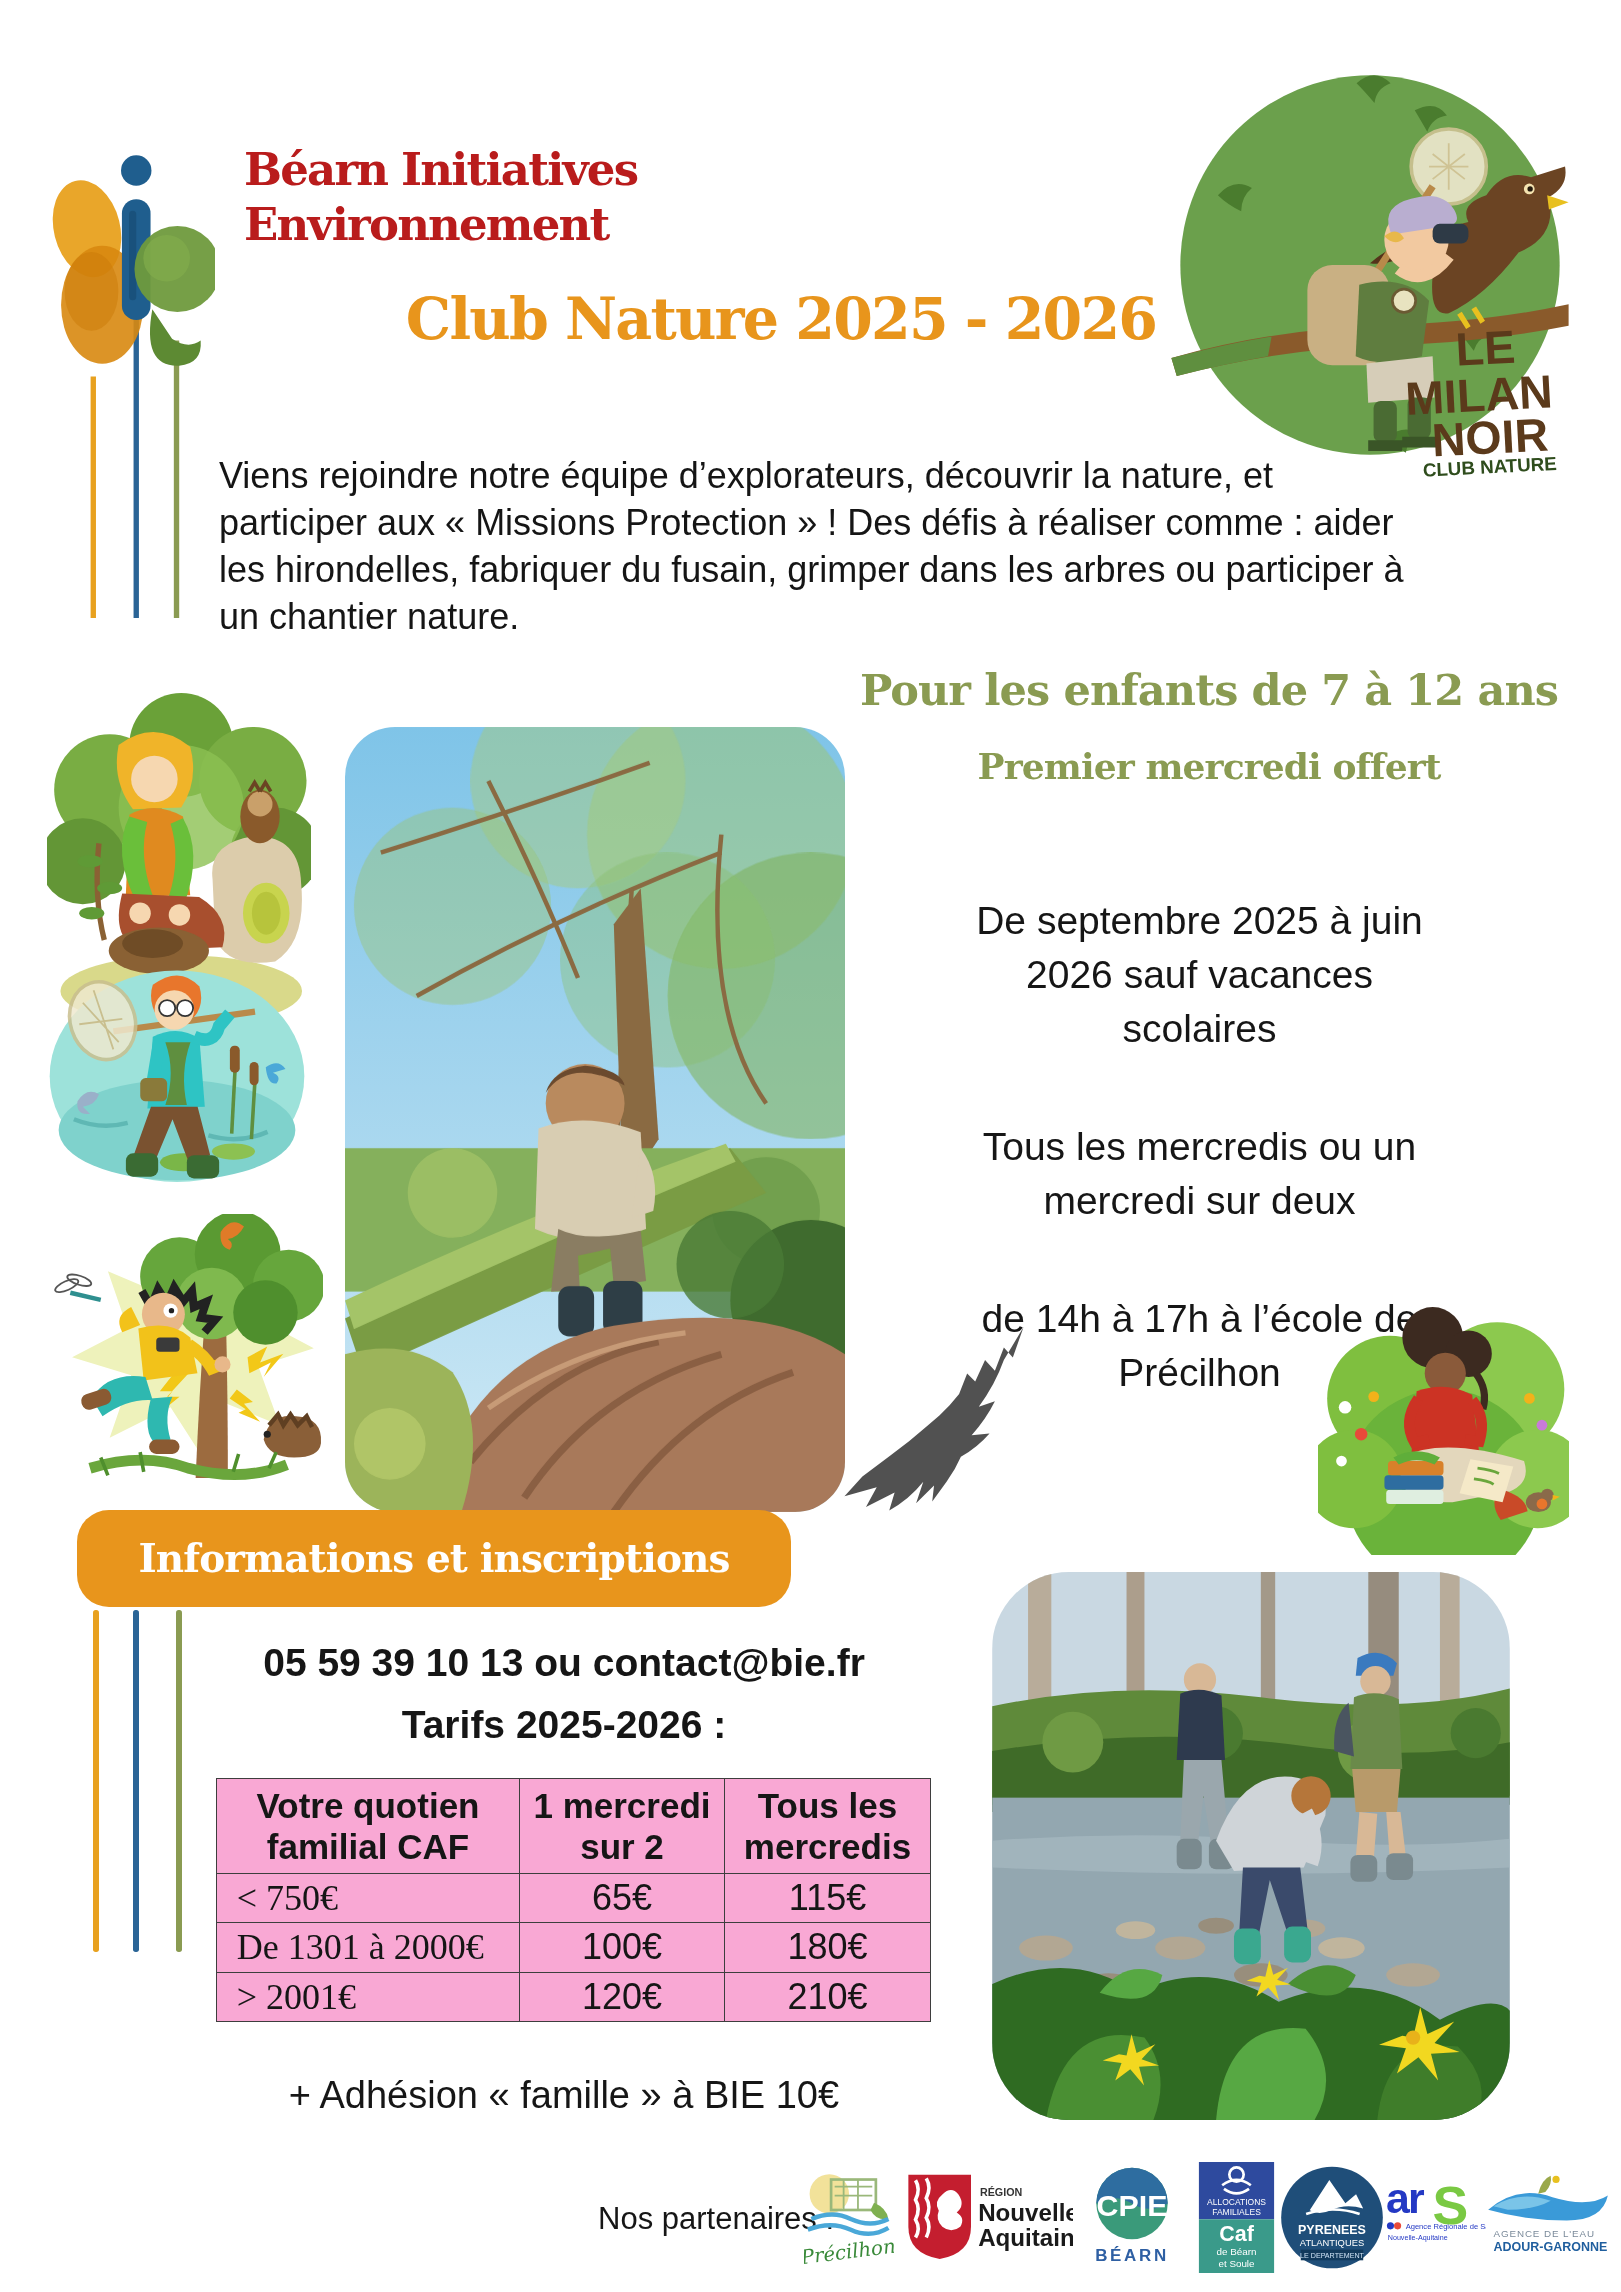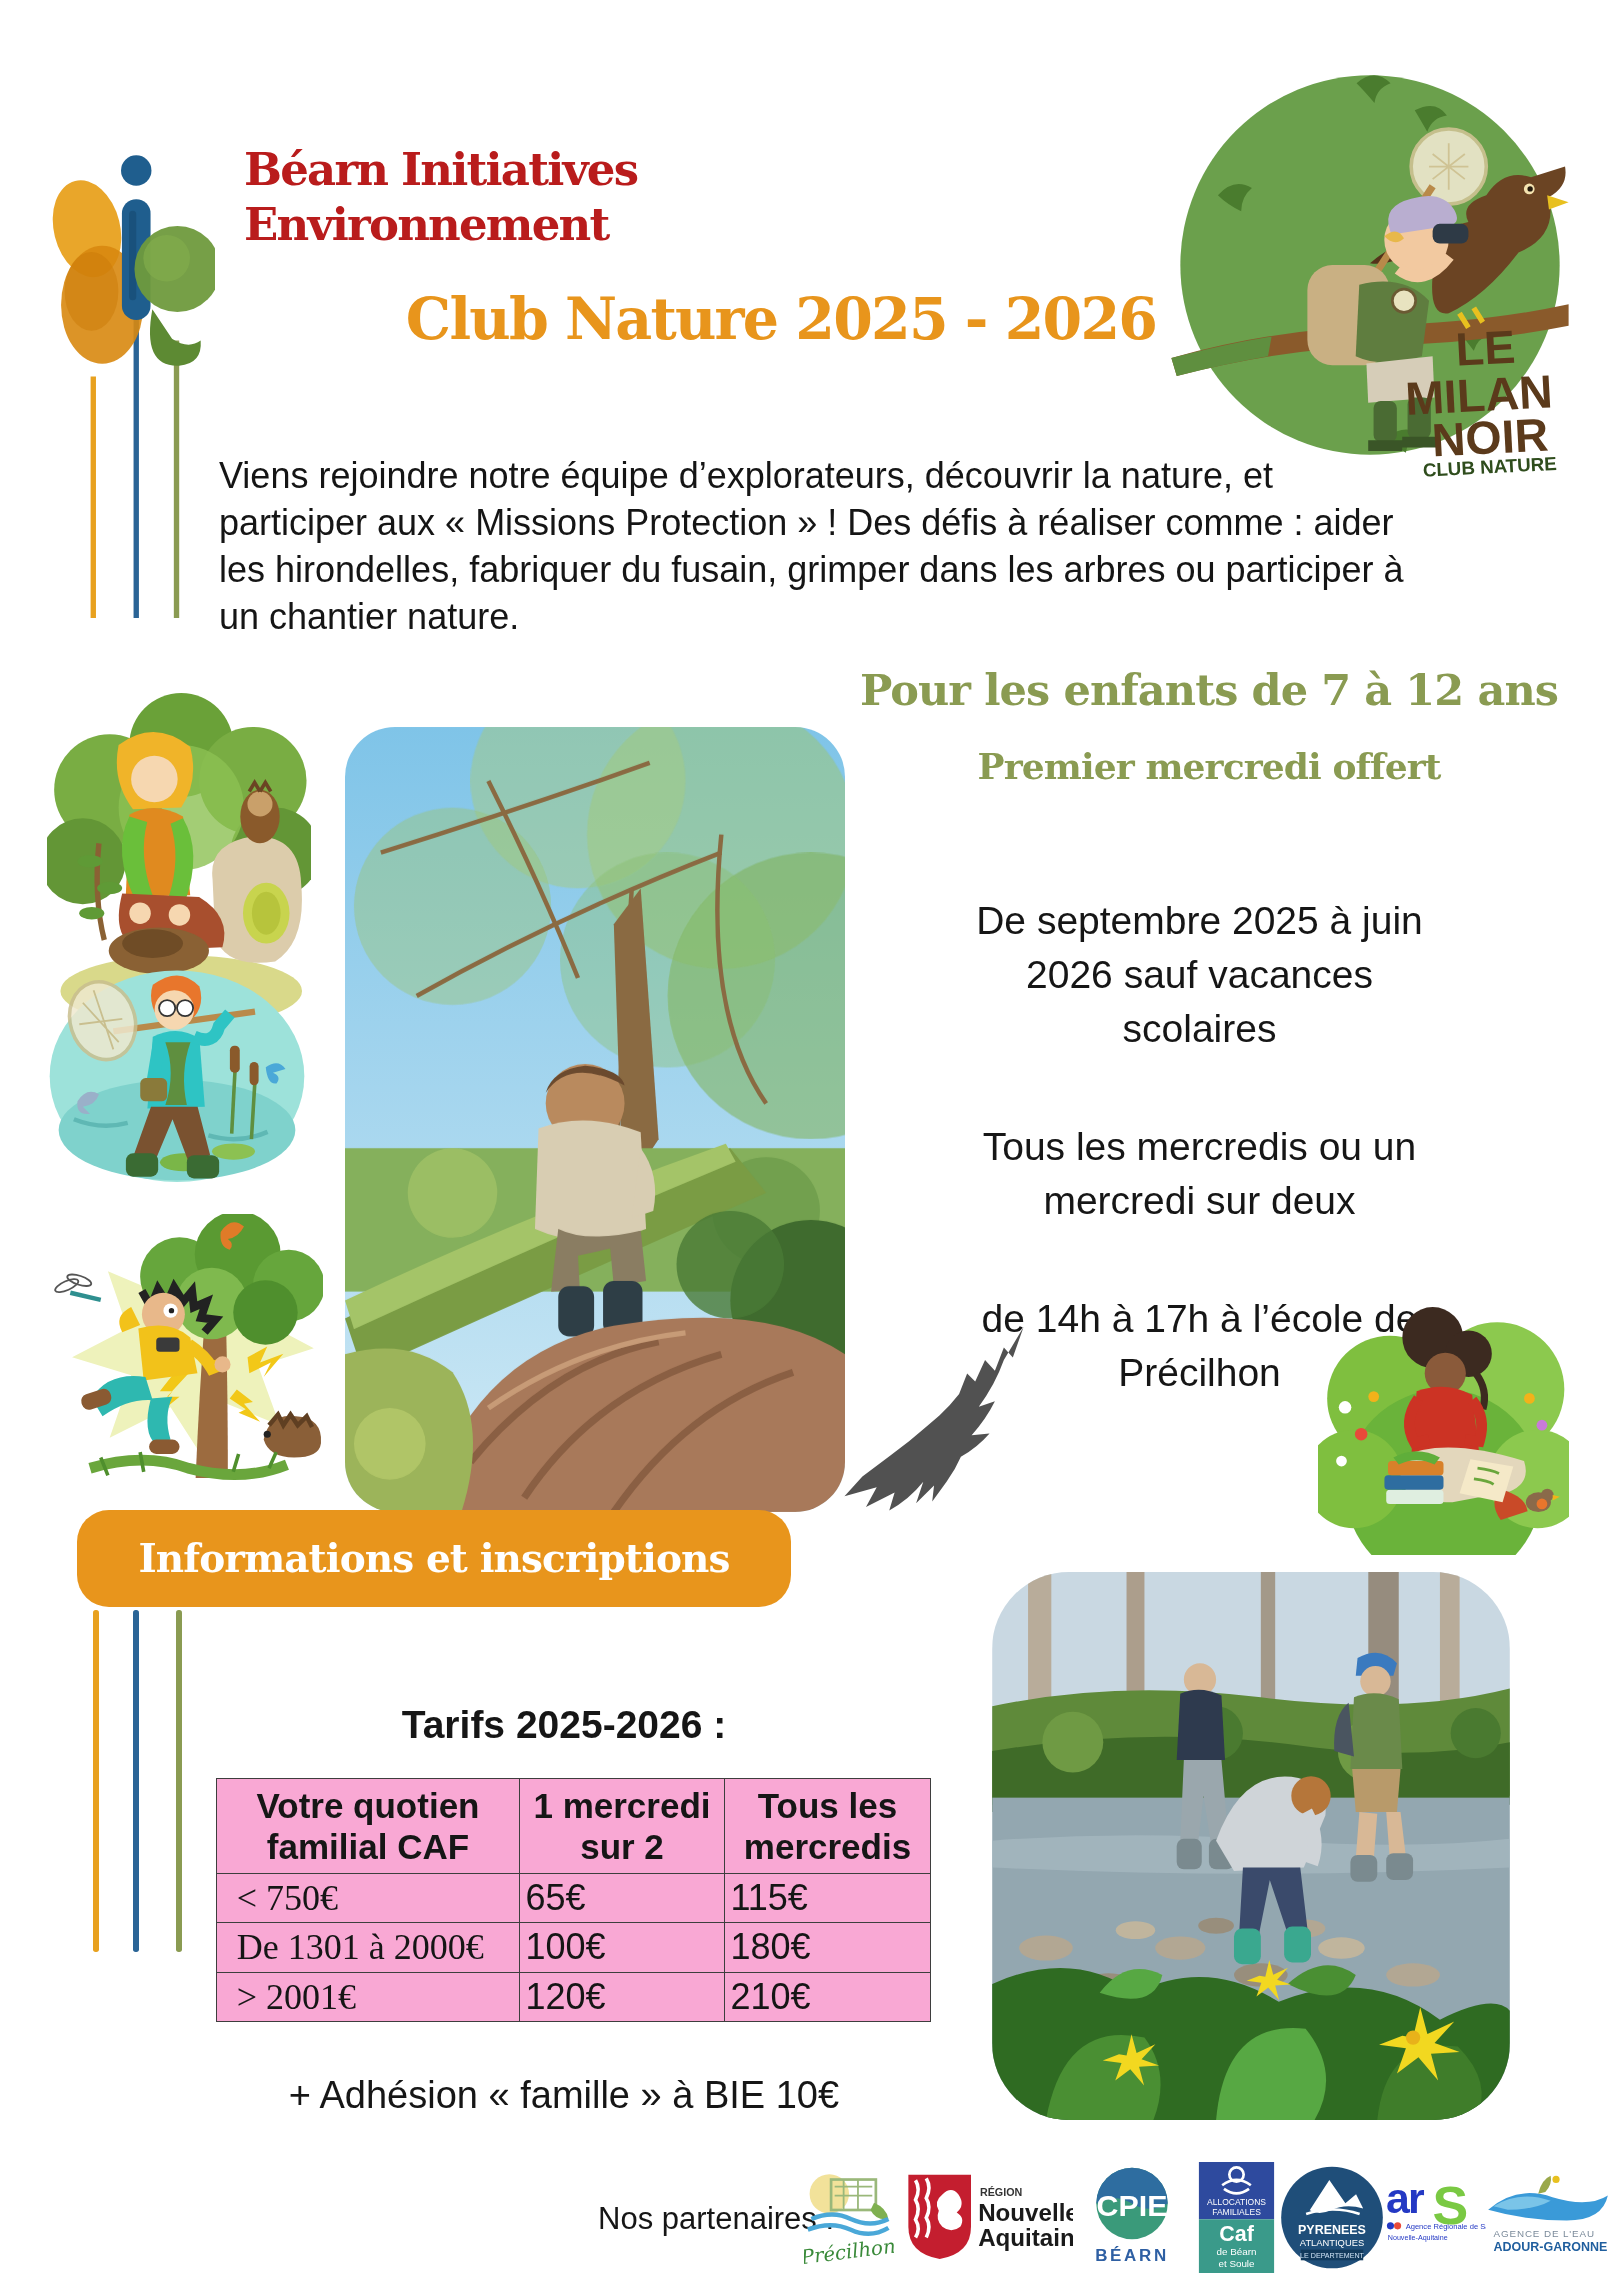--- a/index.html
+++ b/index.html
@@ -31,21 +31,21 @@
                 color:#ffffff;}
 
   .stem{position:absolute;width:6.3px;border-radius:2.7px;}
 
   .contact{left:179px;top:1641px;width:770px;text-align:center;font-size:39px;font-weight:bold;}
   .tarifs-title{left:179px;top:1703px;width:770px;text-align:center;font-size:39px;font-weight:bold;}
 
   table.tarifs{position:absolute;left:216px;top:1778px;border-collapse:collapse;table-layout:fixed;}
   table.tarifs td,table.tarifs th{border:1.8px solid #3e3e3e;background:#f9a8d4;}
   table.tarifs th{height:90px;font-size:35px;line-height:1.18;text-align:center;padding:1.8px 5.4px;}
-  table.tarifs td{height:45px;font-size:36px;padding:1.8px 5.4px;text-align:left;}
+  table.tarifs td{height:45px;font-size:36px;padding:1.8px 5.4px;text-align:center;}
   table.tarifs td.c0{text-align:left;padding-left:19.7px;font-family:Liberation Serif, serif;}
 
   .adhesion{left:179px;top:2074px;width:770px;text-align:center;font-size:38px;}
 
   .partners-label{left:598px;top:2201px;font-size:31px;}
   svg text{font-family:"Liberation Sans",sans-serif;}
   .scriptfont{font-family:"DejaVu Serif",serif;font-style:italic;}
 </style>
 </head>
 <body>
@@ -385,20 +385,21 @@
   </div>
 
   <div class="abs banner">
     <div class="display banner-label">Informations et inscriptions</div>
   </div>
 
   <div class="stem" style="left:93px;top:1610px;height:342px;background:#e8a11f;"></div>
   <div class="stem" style="left:133px;top:1610px;height:342px;background:#2a6496;"></div>
   <div class="stem" style="left:176px;top:1610px;height:342px;background:#8a9b52;"></div>
 
+  <div class="abs contact">05 59 39 10 13 ou contact@bie.fr</div>
   <div class="abs tarifs-title">Tarifs 2025-2026 :</div>
 
   <table class="tarifs">
     <colgroup>
         <col style="width:303px">
         <col style="width:205px">
         <col style="width:206px">
       </colgroup>
     <tbody>
         <tr>

